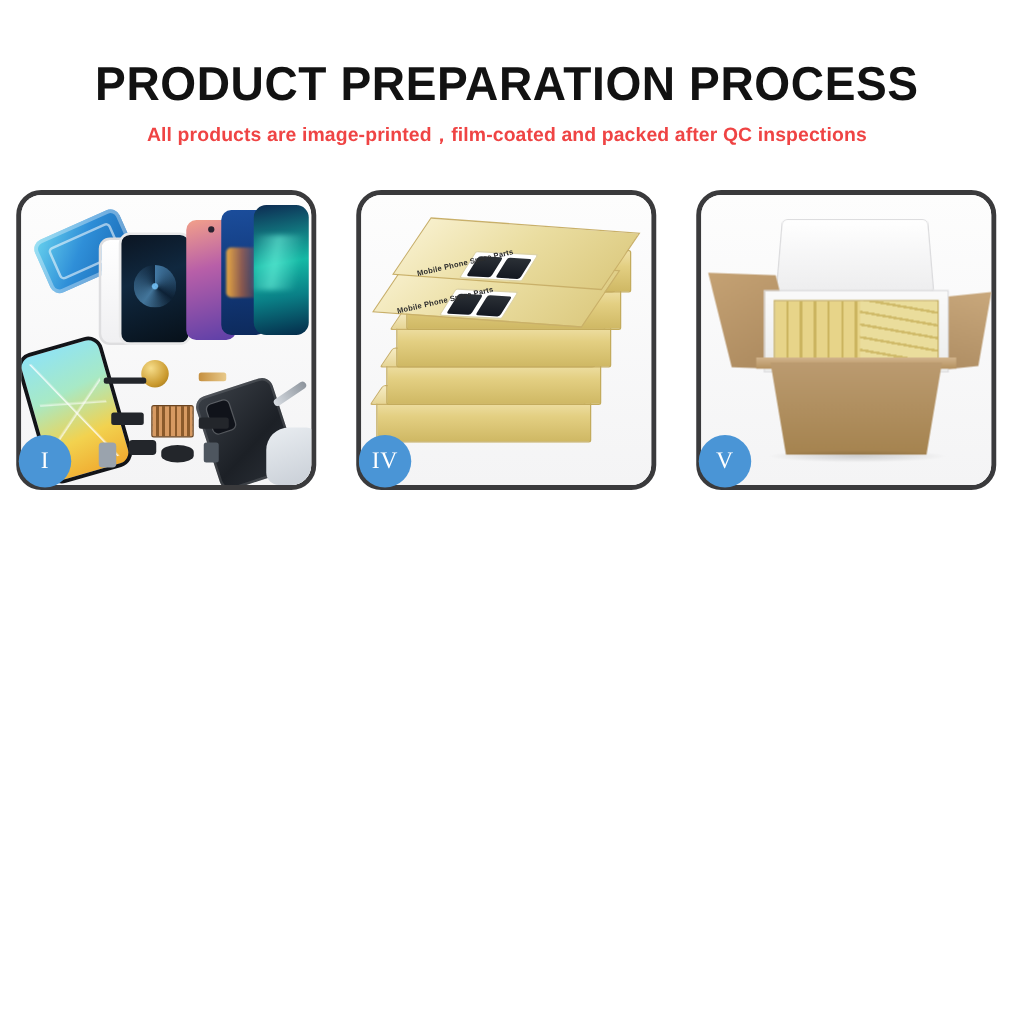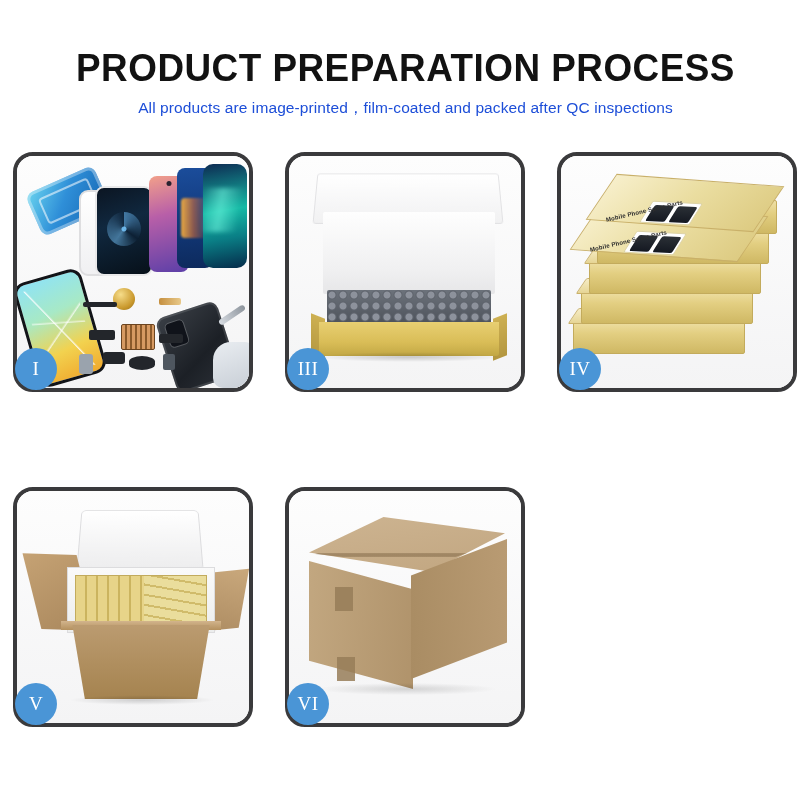--- a/index.html
+++ b/index.html
@@ -19,22 +19,22 @@
     font-weight: 700;
     letter-spacing: 0.5px;
     color: #121212;
     line-height: 1.08;
     white-space: nowrap;
     transform: scaleX(0.97);
   }
   .subtitle {
     margin-top: 9px;
     font-size: 15.5px;
-    font-weight: 400;
-    color: #1d4ed8;
+    font-weight: 700;
+    color: #ef4444;
     letter-spacing: 0.1px;
     white-space: nowrap;
   }
 
   
   .grid {
     position: absolute;
     left: 13px; top: 152px;
     width: 785px; height: 583px;
     display: grid;
@@ -380,32 +380,20 @@
           <div class="flex7"></div>
           <div class="flex8"></div>
           <div class="tool1"></div>
           <div class="hand"></div>
         </div>
       </div>
       <div class="badge">I</div>
     </div>
 
 
-    <div class="panel">
-      <div class="panel-inner">
-        <div class="b3-lidback"></div>
-        <div class="b3-foam"></div>
-        <div class="b3-bubble"></div>
-        <div class="b3-tray-left"></div>
-        <div class="b3-tray-right"></div>
-        <div class="b3-tray"></div>
-        <div class="b3-shadow"></div>
-      </div>
-      <div class="badge">III</div>
-    </div>
 
     <div class="panel">
       <div class="panel-inner">
         <div class="stack">
           <div class="gbox gb1">
               <div class="lid"></div>
             </div>
           <div class="gbox gb2">
               <div class="lid"></div>
             </div>
@@ -436,27 +424,15 @@
         <div class="v-flapR"></div>
         <div class="v-foambox"></div>
         <div class="v-goldrow"></div>
         <div class="v-rim"></div>
         <div class="v-front"></div>
         <div class="v-shadow"></div>
       </div>
       <div class="badge">V</div>
     </div>
 
-    <div class="panel">
-      <div class="panel-inner">
-        <div class="c-top"></div>
-        <div class="c-seam"></div>
-        <div class="c-left"></div>
-        <div class="c-right"></div>
-        <div class="c-tape1"></div>
-        <div class="c-tape2"></div>
-        <div class="c-shadow"></div>
-      </div>
-      <div class="badge">VI</div>
-    </div>
 
   </div>
 </div>
 
 </body></html>

